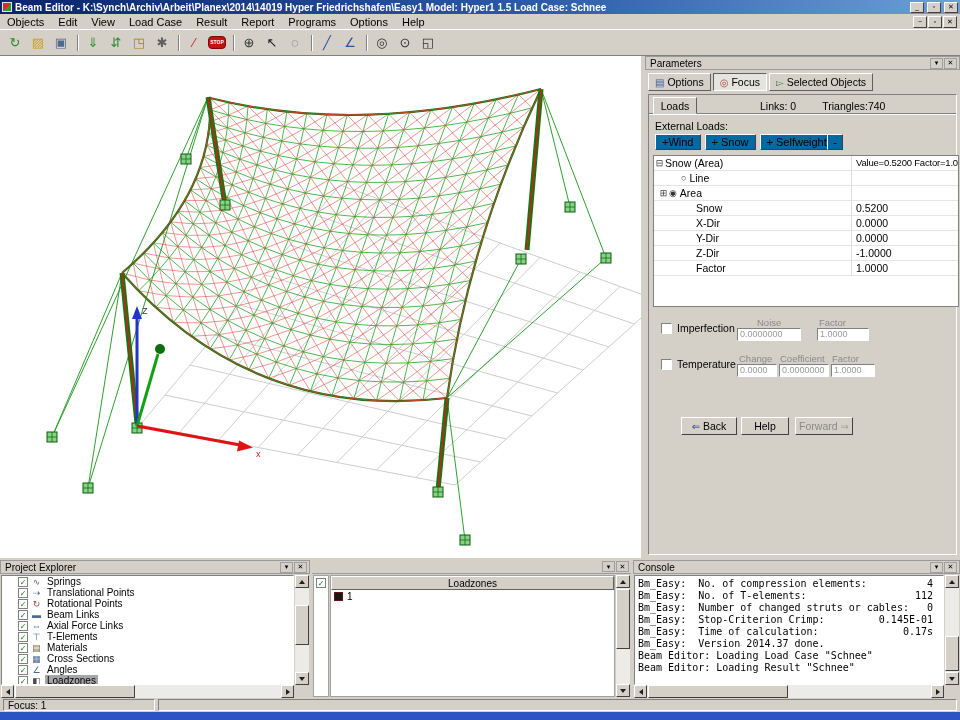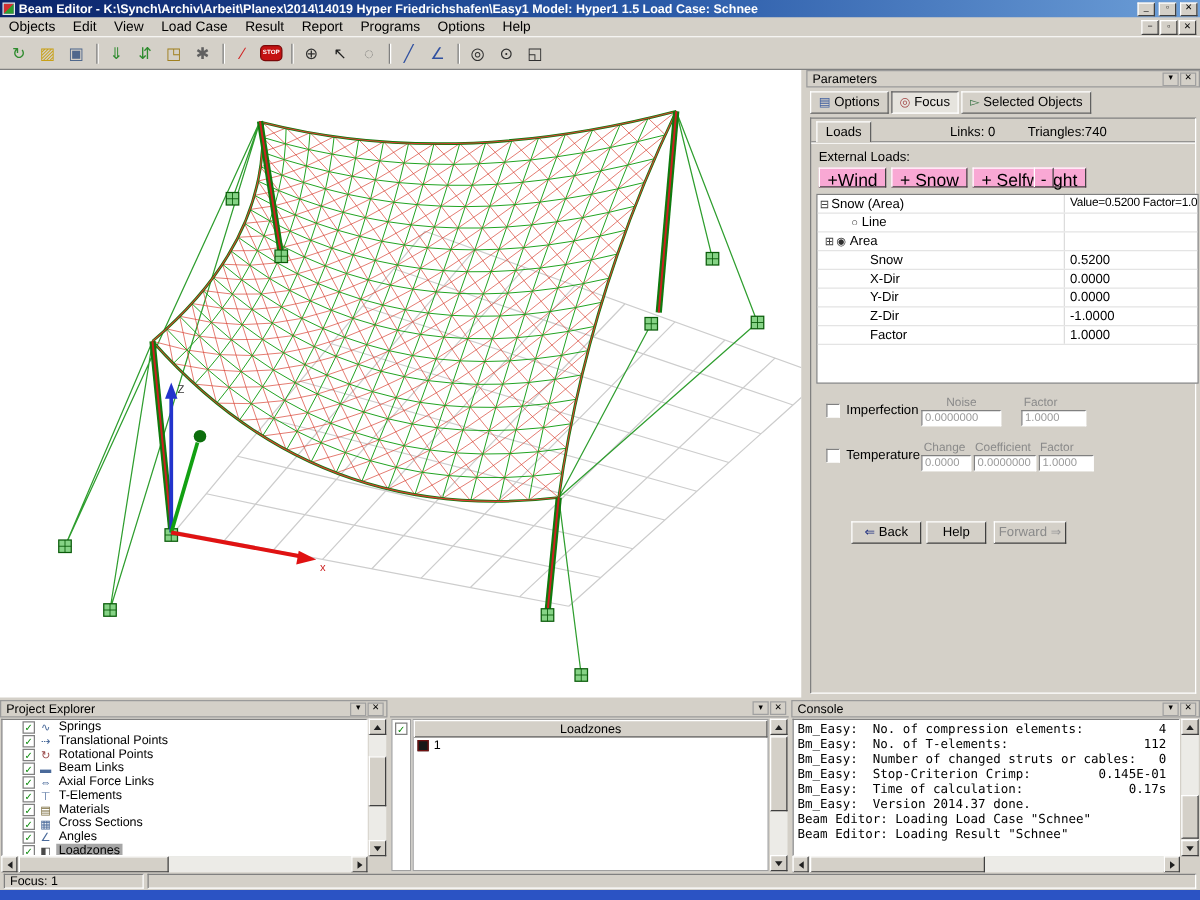--- a/index.html
+++ b/index.html
@@ -41,21 +41,21 @@
   #ptabs{position:absolute;left:2px;top:16px;height:20px;display:flex;gap:2px;padding:1px;}
   .ptab{display:flex;align-items:center;gap:3px;padding:1px 6px;font-size:10.5px;background:#d4d0c8;border:1px solid;border-color:#fff #606060 #606060 #fff;}
   .ptab.active{border-color:#606060 #fff #fff #606060;background:#e6e4de;}
   .ptabicon{font-size:10px;}
   #pbody{position:absolute;left:3px;right:3px;top:38px;bottom:3px;border:1px solid;border-color:#808080 #fff #fff #808080;background:#d4d0c8;}
   #loads-tab{position:absolute;left:4px;top:2px;width:44px;height:17px;background:#d4d0c8;border:1px solid;border-color:#fff #606060 #d4d0c8 #fff;font-size:10.5px;text-align:center;line-height:16px;}
   #tabline{position:absolute;left:0;right:0;top:19px;border-top:1px solid #fff;box-shadow:0 -1px 0 #808080;}
   #counts{position:absolute;left:95px;top:5px;display:flex;gap:26px;font-size:10.5px;margin-left:16px;}
   #extlabel{position:absolute;left:6px;top:25px;font-size:10.5px;}
   #loadbtns{position:absolute;left:6px;top:39px;display:flex;gap:4px;}
-  .btn3d{background:#f9a8d4;border:1px solid;border-color:#fff #404040 #404040 #fff;font-size:14px;padding:1px 6px;height:16px;}
+  .btn3d{background:#0369a1;border:1px solid;border-color:#fff #404040 #404040 #fff;font-size:11px;padding:1px 6px;height:16px;}
   #minusbtn{position:absolute;left:178px;top:39px;width:16px;height:16px;padding:0;}
   #proptable{position:absolute;left:4px;top:60px;width:306px;height:152px;background:#fff;border:1px solid #808080;overflow:hidden;}
   .prow{position:relative;display:flex;align-items:center;height:15px;border-bottom:1px solid #e4e4e4;font-size:10.5px;}
   .prow .pexp{width:11px;font-size:9px;text-align:center;color:#404040;}
   .prow .pradio{font-size:9px;padding-right:3px;color:#303030;}
   .prow .plabel{white-space:nowrap;}
   .prow .pval{position:absolute;left:197px;right:0;top:0;bottom:0;border-left:1px solid #dcdcdc;padding-left:4px;line-height:14px;white-space:nowrap;}
   .prow .pindent{flex:none;display:inline-block;}
   .phdr .phval{font-size:9.5px;letter-spacing:-0.2px;}
   .grouplabel{position:absolute;font-size:9.5px;color:#8a8a8a;}
@@ -99,21 +99,21 @@
   .tri-r{width:0;height:0;border-top:3px solid transparent;border-bottom:3px solid transparent;border-left:4px solid #202020;}
   .vsb .thumb{position:absolute;left:0;width:14px;background:#d4d0c8;border:1px solid;border-color:#fff #404040 #404040 #fff;}
   .hsb{position:absolute;height:13px;background:#ecebe7;}
   .hsb .sbtn{position:absolute;top:0;width:13px;height:13px;background:#d4d0c8;border:1px solid;border-color:#fff #404040 #404040 #fff;display:flex;align-items:center;justify-content:center;padding:0;}
   .hsb .sbtn.lf{left:0;} .hsb .sbtn.rt{right:0;}
   .hsb .thumb{position:absolute;top:0;height:13px;background:#d4d0c8;border:1px solid;border-color:#fff #404040 #404040 #fff;}
 
   
   #statusbar{position:absolute;left:0;top:698px;width:960px;height:14px;background:#d4d0c8;display:flex;gap:3px;padding:1px 3px;}
   .scell{border:1px solid;border-color:#808080 #fff #fff #808080;font-size:10px;line-height:11px;padding:0 4px;}
-  #statusbar .c1{width:112px;}
+  #statusbar .c1{width:152px;}
   #statusbar .c2{flex:1;}
   #taskbar{position:absolute;left:0;top:712px;width:960px;height:8px;background:#2b53c4;}
 </style>
 </head>
 <body>
 
 <div id="screen">
 
   <div id="titlebar">
     <span class="appicon"></span>

